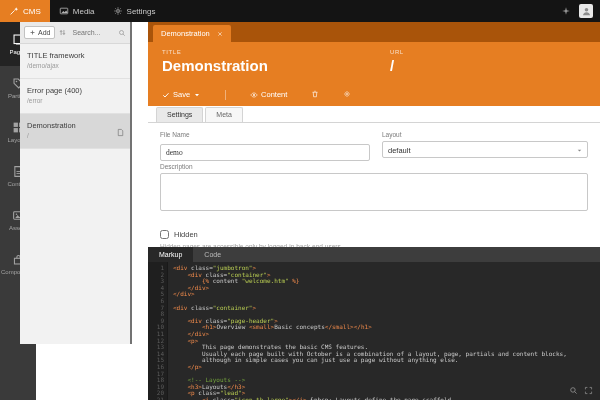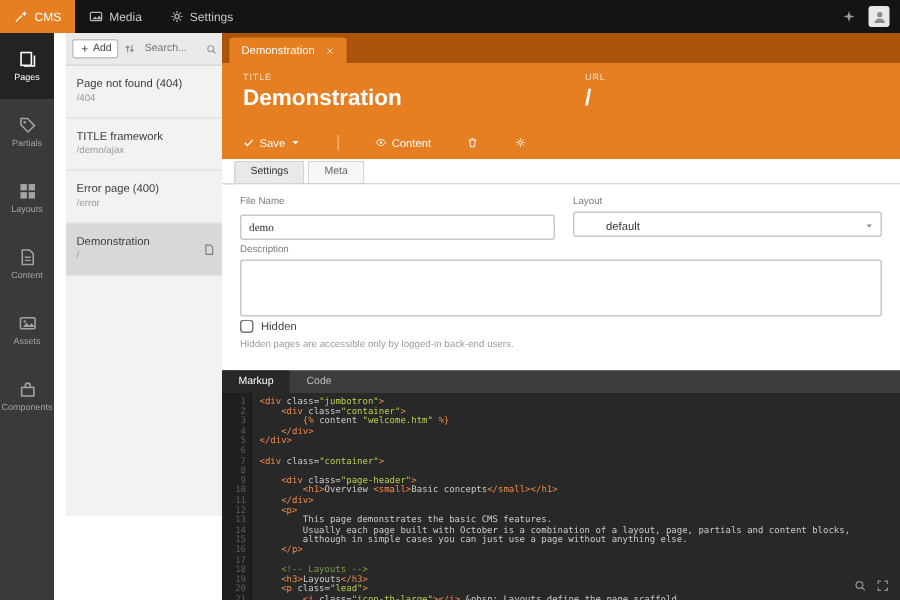--- a/index.html
+++ b/index.html
@@ -23,22 +23,22 @@
 
   
   .sidenav{position:absolute;top:22px;left:0;width:36px;height:378px;background:#3a3a3a;
            display:flex;flex-direction:column}
   .sn-item{height:44px;display:flex;flex-direction:column;align-items:center;justify-content:center;
            gap:3px;color:#a3a3a3;font-size:6px;cursor:pointer}
   .sn-item .ic{width:13px;height:13px}
   .sn-item.active{background:#232323;color:#fff}
 
   
-  .pagelist{position:absolute;top:22px;left:44px;width:112px;height:322px;background:#f2f2f2;
-            border-right:7px solid #737373;box-sizing:border-box}
+  .pagelist{position:absolute;top:22px;left:20px;width:112px;height:322px;background:#f2f2f2;
+            border-right:2px solid #737373;box-sizing:border-box}
   .pl-toolbar{height:21px;display:flex;align-items:center;gap:3px;padding:0 4px;
               background:#eaeaea;border-bottom:1px solid #d8d8d8}
   .add-btn{display:flex;align-items:center;gap:2px;background:#fff;border:1px solid #c2c2c2;
            border-radius:2px;font-size:7px;color:#444;padding:2px 4px;cursor:pointer;white-space:nowrap}
   .add-btn [data-icon]{width:7px;height:7px;color:#666}
   .sort-btn{width:9px;height:9px;color:#8a8a8a;cursor:pointer;flex:none}
   .pl-search{flex:1;display:flex;align-items:center;gap:2px;min-width:0}
   .pl-search input{flex:1;min-width:0;border:none;background:transparent;outline:none;
                    font-size:7px;color:#666;font-family:inherit}
   .search-ic{width:8px;height:8px;color:#999;cursor:pointer;flex:none}
@@ -52,41 +52,41 @@
   
   .doctabs{position:absolute;left:148px;top:22px;width:452px;height:20px;background:#a9540a}
   .doctab{position:absolute;left:5px;top:3px;height:17px;display:flex;align-items:center;gap:7px;
           padding:0 8px;background:#e67e22;color:#fff;font-size:7.5px;border-radius:2px 2px 0 0;cursor:pointer}
   .doctab .close{width:6px;height:6px;color:#fff;opacity:.85;cursor:pointer}
 
   
   .dochead{position:absolute;left:148px;top:42px;width:452px;height:64px;background:#e67e22;color:#fff}
   .fld-label{position:absolute;font-size:6px;letter-spacing:.6px;color:rgba(255,255,255,.75);text-transform:uppercase}
   .fld-value{position:absolute;font-size:15px;font-weight:bold;color:#fff;white-space:nowrap}
-  .doc-toolbar{position:absolute;left:14px;bottom:6px;display:flex;align-items:center;gap:24px}
+  .doc-toolbar{position:absolute;left:14px;bottom:6px;display:flex;align-items:flex-start;gap:24px}
   .tbtn{display:flex;align-items:center;gap:3px;font-size:7.5px;color:#fff;cursor:pointer}
   .tbtn .ic{width:8px;height:8px}
   .tb-divider{width:1px;height:10px;background:rgba(255,255,255,.4)}
 
   
   .subtabs{position:absolute;left:148px;top:106px;width:452px;height:17px;background:#fff;
            border-bottom:1px solid #d4d4d4;box-sizing:border-box;display:flex;align-items:flex-end;
            gap:2px;padding-left:8px}
   .subtab{font-size:7px;color:#666;padding:3px 10px 4px;background:#f7f7f7;border:1px solid #d4d4d4;
           border-bottom:none;border-radius:2px 2px 0 0;cursor:pointer}
   .subtab.active{background:#e9e9e9;color:#333}
 
   
   .formarea{position:absolute;left:148px;top:123px;width:452px;height:124px;background:#fff}
   .fgroup{position:absolute}
   .f-label{font-size:6.5px;color:#7b7b7b;margin-bottom:3px}
   .f-input{width:100%;height:17px;border:1px solid #c8c8c8;border-radius:2px;box-sizing:border-box;
            font-size:7.5px;color:#333;padding:0 5px;font-family:Liberation Serif, serif;background:#fff;outline:none}
   .f-select{position:relative;width:100%;height:17px;border:1px solid #c8c8c8;border-radius:2px;
-            box-sizing:border-box;font-size:7.5px;color:#333;padding:4px 14px 0 21px;cursor:pointer;background:#fff}
+            box-sizing:border-box;font-size:7.5px;color:#333;padding:4px 14px 0 5px;cursor:pointer;background:#fff}
   .f-select .chev{position:absolute;right:4px;top:5px;width:7px;height:7px;color:#888}
   .f-textarea{width:100%;height:38px;border:1px solid #c8c8c8;border-radius:2px;box-sizing:border-box;
               font-size:7.5px;color:#333;padding:3px 5px;font-family:inherit;resize:none;outline:none}
   .chk-row{display:flex;align-items:center;gap:5px}
   .chk{width:9px;height:9px;margin:0;cursor:pointer}
   .chk-label{font-size:7.5px;color:#444}
   .chk-help{font-size:6.5px;color:#9d9d9d;margin-top:4px}
 
   
   .editor{position:absolute;left:148px;top:247px;width:452px;height:153px;background:#282828}
@@ -236,24 +236,20 @@
         <span class="search-ic" data-icon="search">
             <svg viewBox="0 0 16 16">
               <circle cx="7" cy="7" r="4" fill="none" stroke="currentColor" stroke-width="1.5"></circle>
               <path d="M10 10l3.5 3.5" stroke="currentColor" stroke-width="1.5" fill="none"></path>
             </svg>
           </span>
       </span>
     </div>
     <div id="page-list">
         <div class="pl-item">
-          <div class="pl-title">Page not found (404)</div>
-          <div class="pl-url">/404</div>
-        </div>
-        <div class="pl-item">
           <div class="pl-title">TITLE framework</div>
           <div class="pl-url">/demo/ajax</div>
         </div>
         <div class="pl-item">
           <div class="pl-title">Error page (400)</div>
           <div class="pl-url">/error</div>
         </div>
         <div class="pl-item active">
           <div class="pl-title">Demonstration</div>
           <div class="pl-url">/</div>
@@ -341,21 +337,21 @@
             <svg viewBox="0 0 16 16">
               <path d="M4 6l4 4.5L12 6z" fill="currentColor"></path>
             </svg>
           </span>
       </div>
     </div>
     <div class="fgroup" style="left:12px;top:40px;width:428px">
       <div class="f-label">Description</div>
       <textarea class="f-textarea" style=""></textarea>
     </div>
-    <div class="fgroup" style="left:12px;top:90px;width:428px">
+    <div class="fgroup" style="left:12px;top:107px;width:428px">
       <div class="chk-row">
         <input type="checkbox" class="chk" style="">
         <span class="chk-label">Hidden</span>
       </div>
       <div class="chk-help">Hidden pages are accessible only by logged-in back-end users.</div>
     </div>
   </section>
 
   <section class="editor">
     <div class="ed-tabs">

